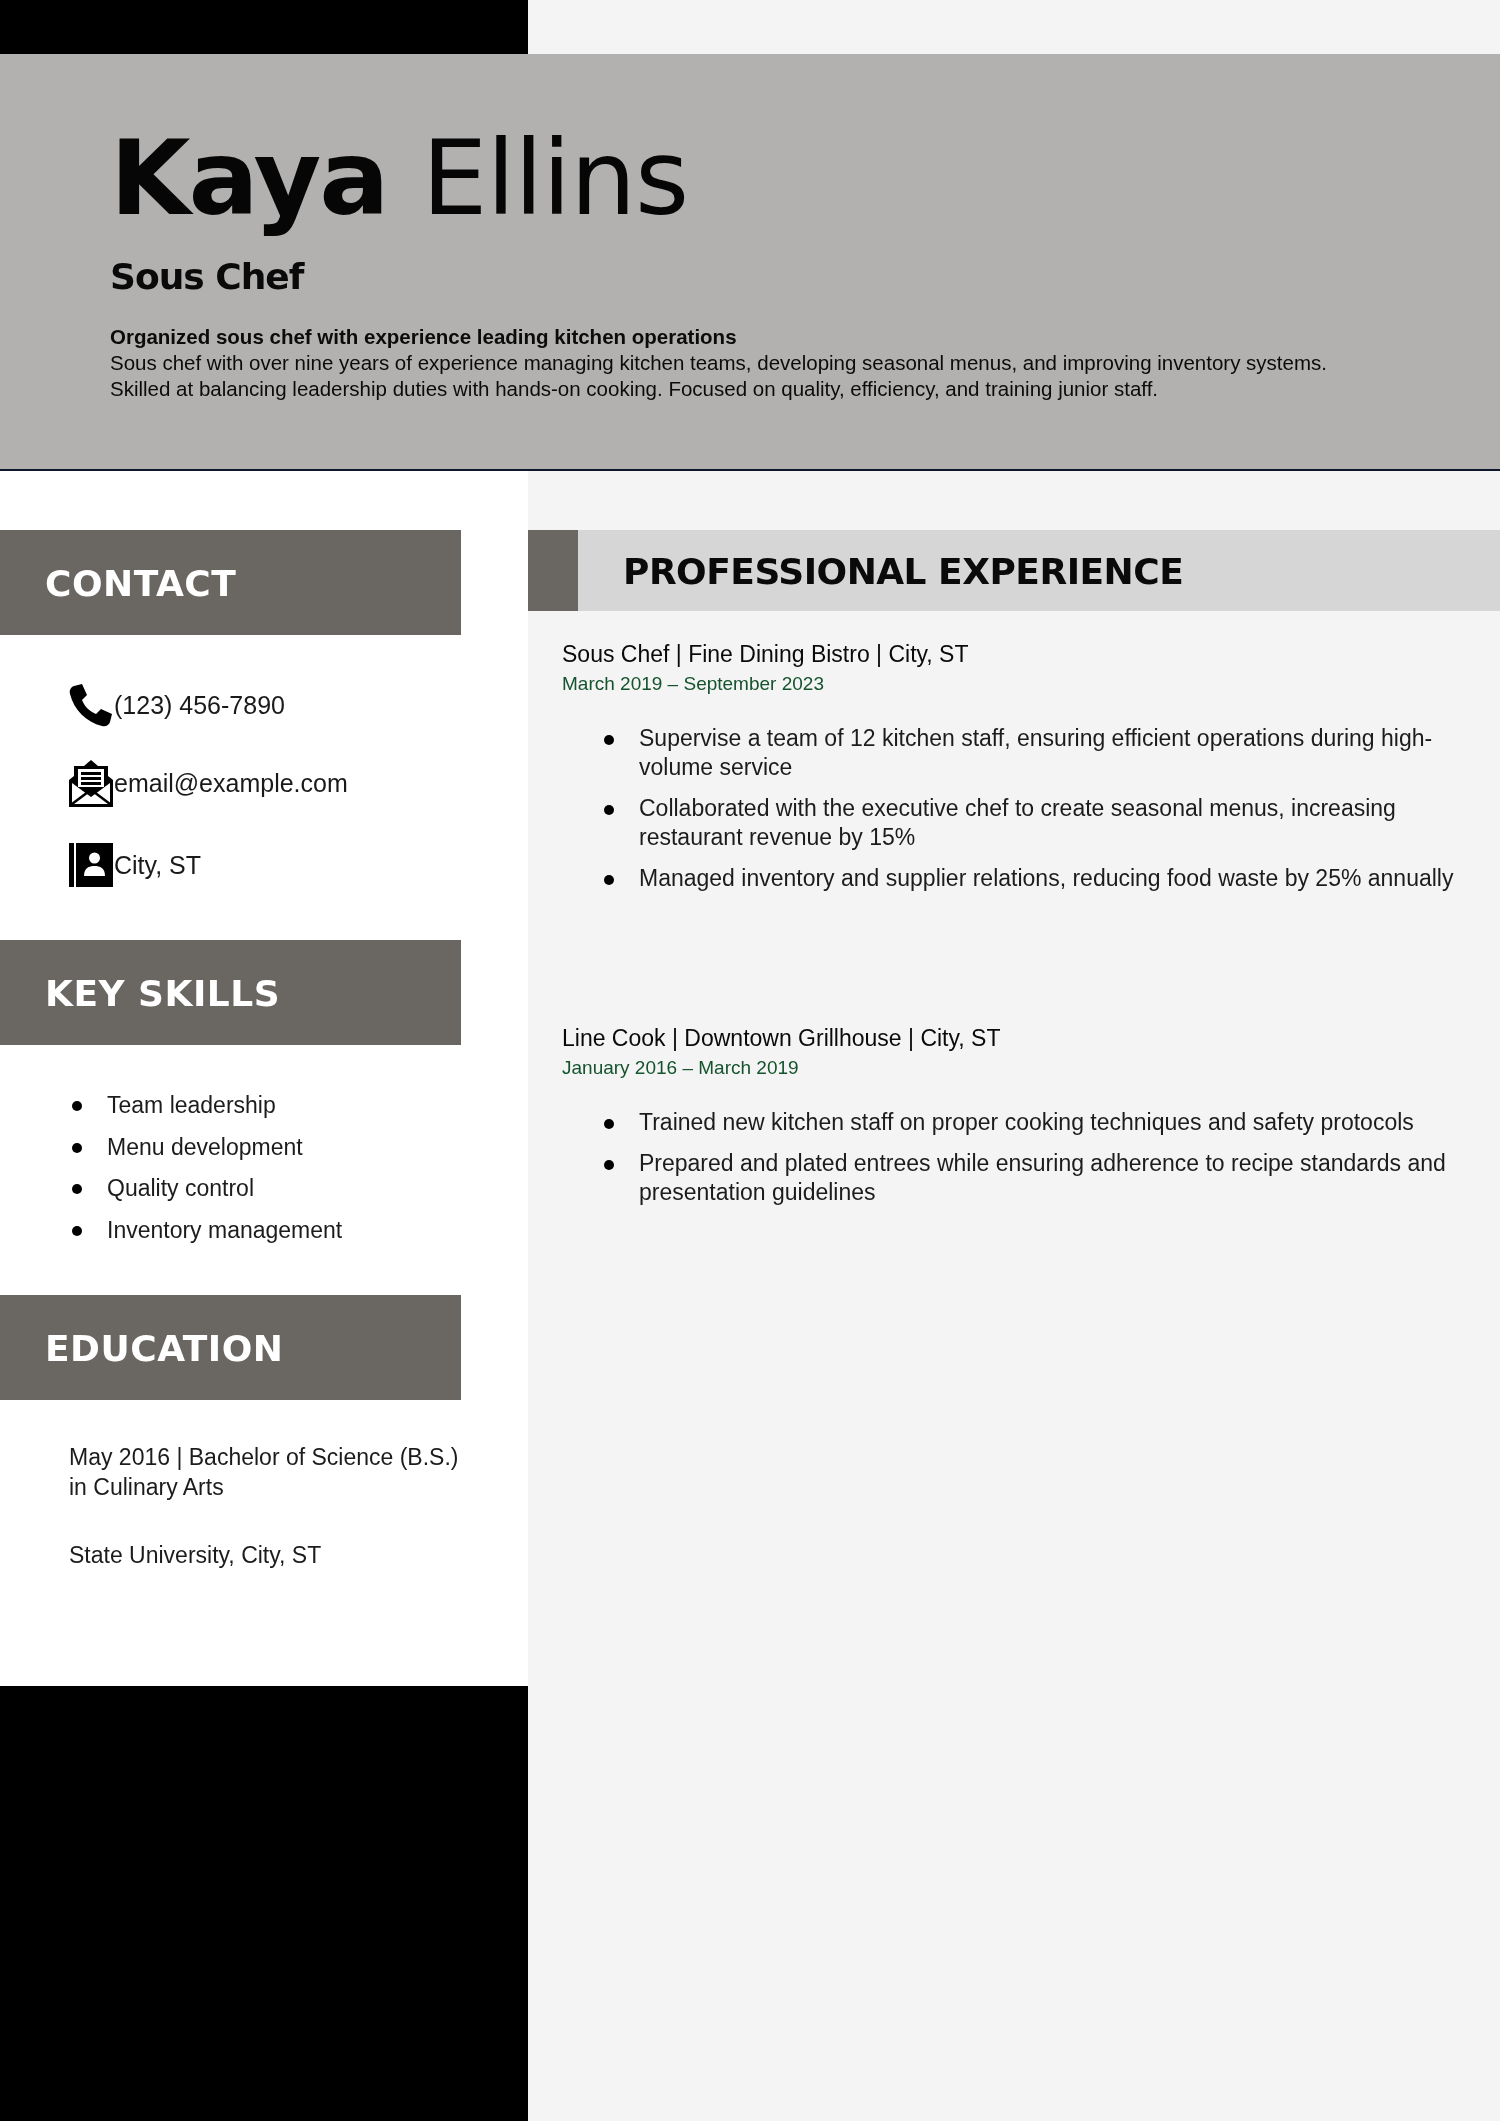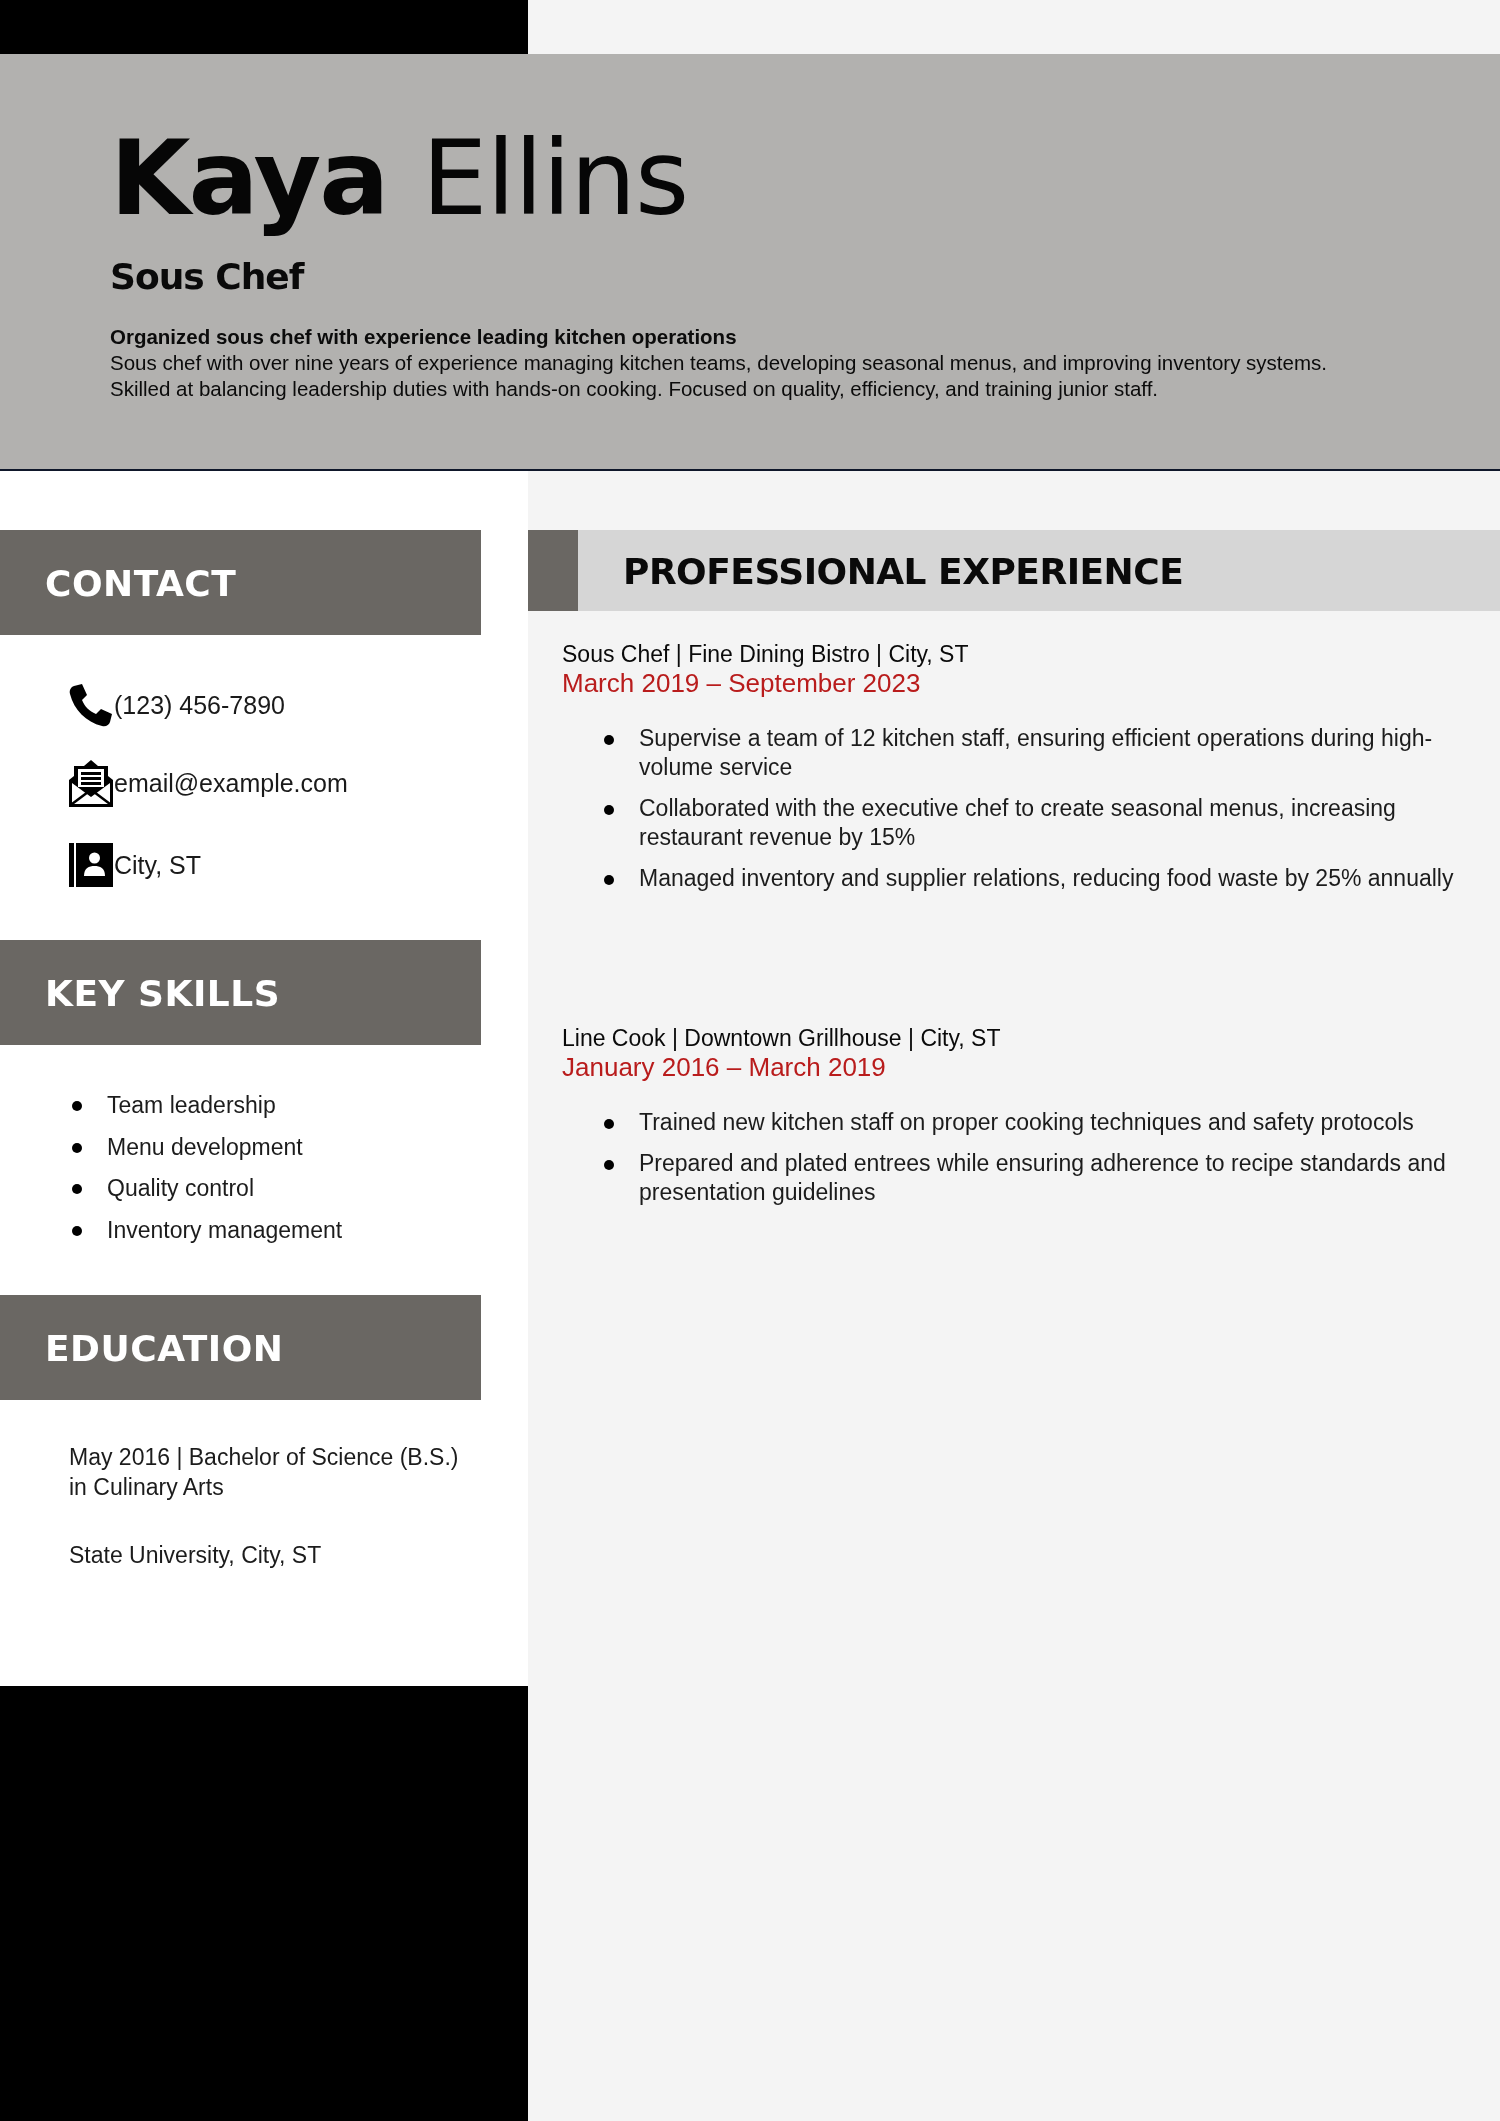--- a/index.html
+++ b/index.html
@@ -8,36 +8,36 @@
   .right-top { position:absolute; left:528px; top:0; width:972px; height:54px; background:#f4f4f4; }
   .left-col { position:absolute; left:0; top:471px; width:528px; height:1215px; background:#ffffff; }
   .left-bottom-black { position:absolute; left:0; top:1686px; width:528px; height:435px; background:#000; }
   .header { position:absolute; left:0; top:54px; width:1500px; height:417px; background:#b2b1af; border-bottom:2px solid #0f172a; box-sizing:border-box; }
   .name { position:absolute; left:110px; top:72px; font-family:"DejaVu Sans", sans-serif; font-size:104px; line-height:1; margin:0; letter-spacing:-2px; color:#060606; white-space:nowrap; }
   .name .first { font-weight:bold; }
   .name .last { font-weight:normal; letter-spacing:-1px; }
   .job-title { position:absolute; left:110px; top:202px; font-family:"DejaVu Sans", sans-serif; font-weight:bold; font-size:36px; letter-spacing:-1px; color:#0a0a0a; margin:0; }
   .summary { position:absolute; left:110px; top:270px; width:1260px; font-size:20.5px; line-height:26px; color:#0b0b0b; }
   .summary .headline { font-weight:bold; display:block; }
-  .side-bar-title { position:absolute; left:0; width:461px; height:105px; background:#6a6763;padding-left:20px; }
+  .side-bar-title { position:absolute; left:0; width:461px; height:105px; background:#6a6763; }
   .side-bar-title span { position:absolute; left:45px; top:50%; transform:translateY(-50%); font-family:"DejaVu Sans", sans-serif; font-weight:bold; font-size:36px; color:#fff; letter-spacing:0.5px; }
   .contact-row { position:absolute; left:68px; height:50px; display:flex; align-items:center; }
   .contact-row .icon { width:46px; height:46px; display:flex; align-items:center; justify-content:center; }
   .contact-row .text { font-size:25px; color:#1a1a1a; }
   .skills { position:absolute; left:70px; top:1085px; margin:0; padding:0; list-style:none; }
   .skills li { position:relative; padding-left:37px; font-size:23px; line-height:41.5px; color:#1c1c1c; }
   .skills li::before { content:""; position:absolute; left:2px; top:16px; width:10px; height:10px; border-radius:50%; background:#000; }
   .edu { position:absolute; left:69px; top:1442px; width:400px; font-size:23px; line-height:30px; color:#1c1c1c; }
   .edu .school { margin-top:38px; display:block; }
   .exp-head { position:absolute; left:528px; top:530px; width:972px; height:81px; background:#d6d6d6; }
   .exp-head .accent { position:absolute; left:0; top:0; width:50px; height:81px; background:#6a6763; }
   .exp-head span.title { position:absolute; left:95px; top:50%; transform:translateY(-50%); font-family:"DejaVu Sans", sans-serif; font-weight:bold; font-size:36px; color:#0a0a0a; letter-spacing:-0.5px; }
   .job { position:absolute; left:562px; width:910px; }
   .job .role { font-size:23px; line-height:29px; color:#0a0a0a; }
-  .job .dates { font-size:26px; line-height:29px; color:#b91c1c; }
+  .job .dates { font-size:19px; line-height:29px; color:#14532d; }
   .job ul { list-style:none; margin:26px 0 0 0; padding:0; }
   .job li { position:relative; padding-left:77px; font-size:23px; line-height:29px; color:#1c1c1c; margin-bottom:12px; }
   .job li::before { content:""; position:absolute; left:42px; top:11px; width:10px; height:10px; border-radius:50%; background:#000; }
 </style>
 </head>
 <body>
 
 <div class="left-top-black"></div>
 <div class="right-top"></div>
 

